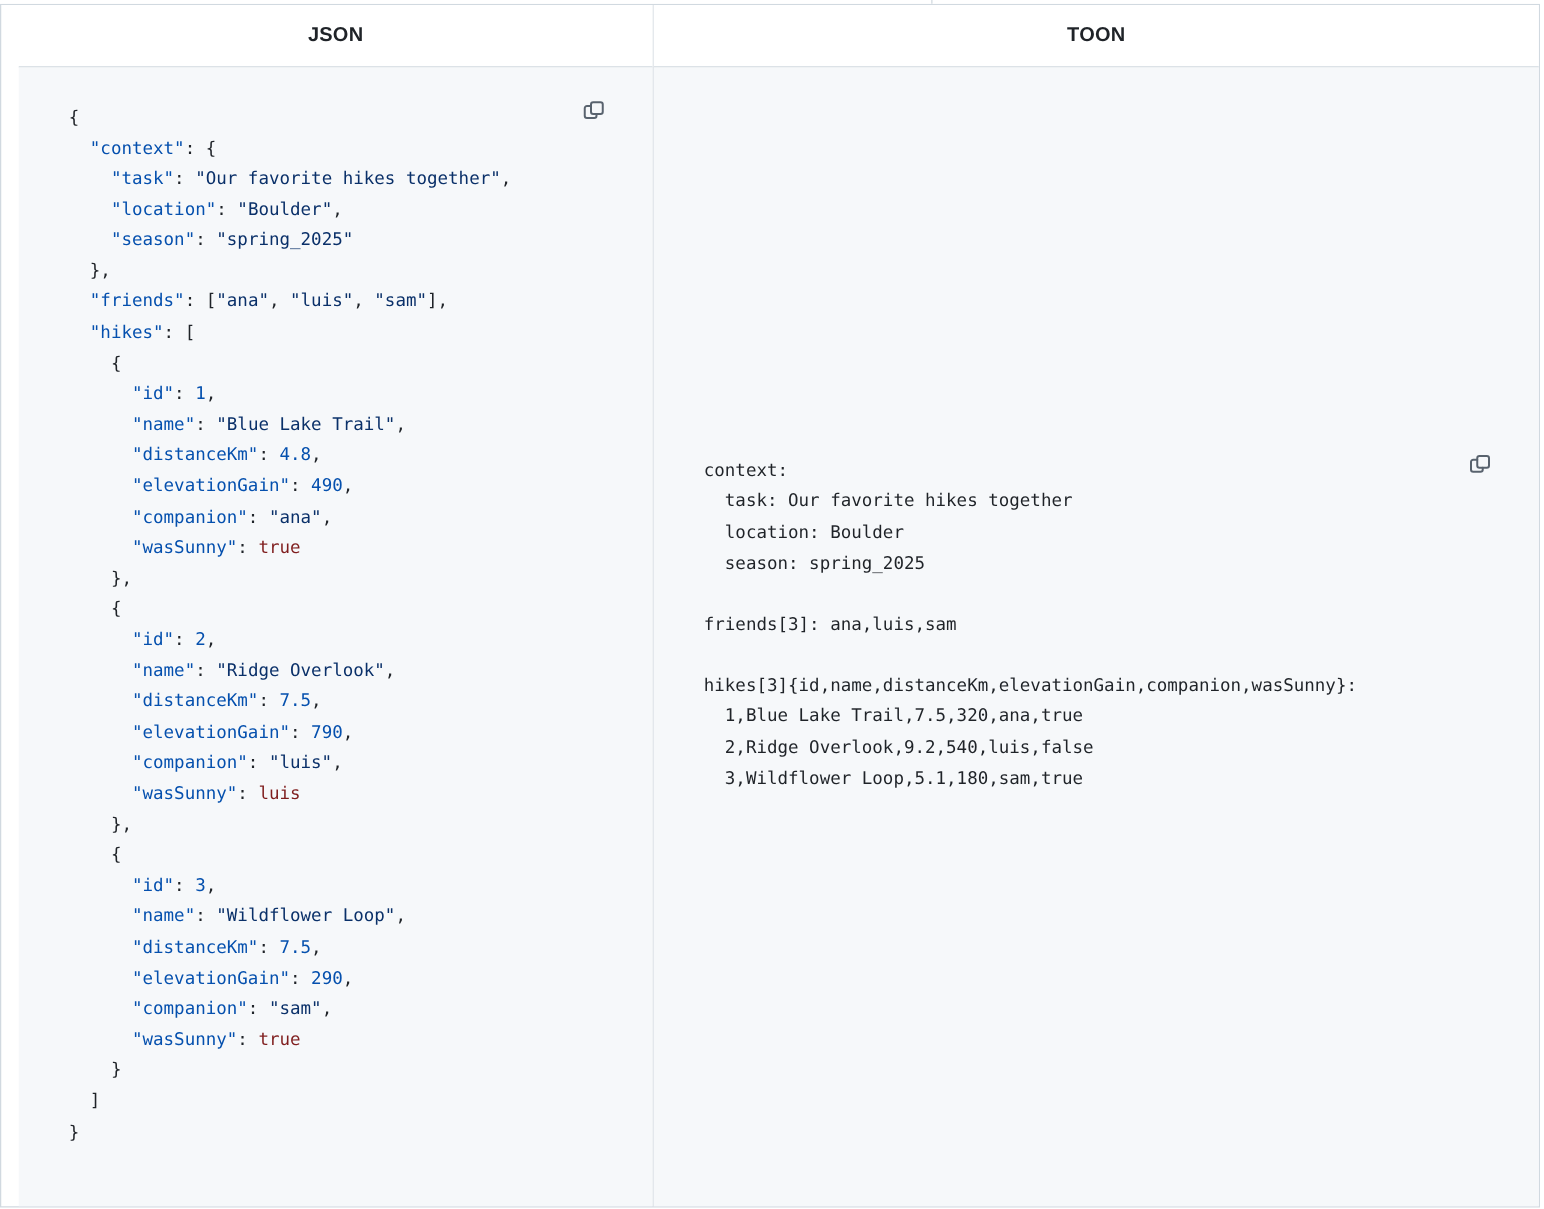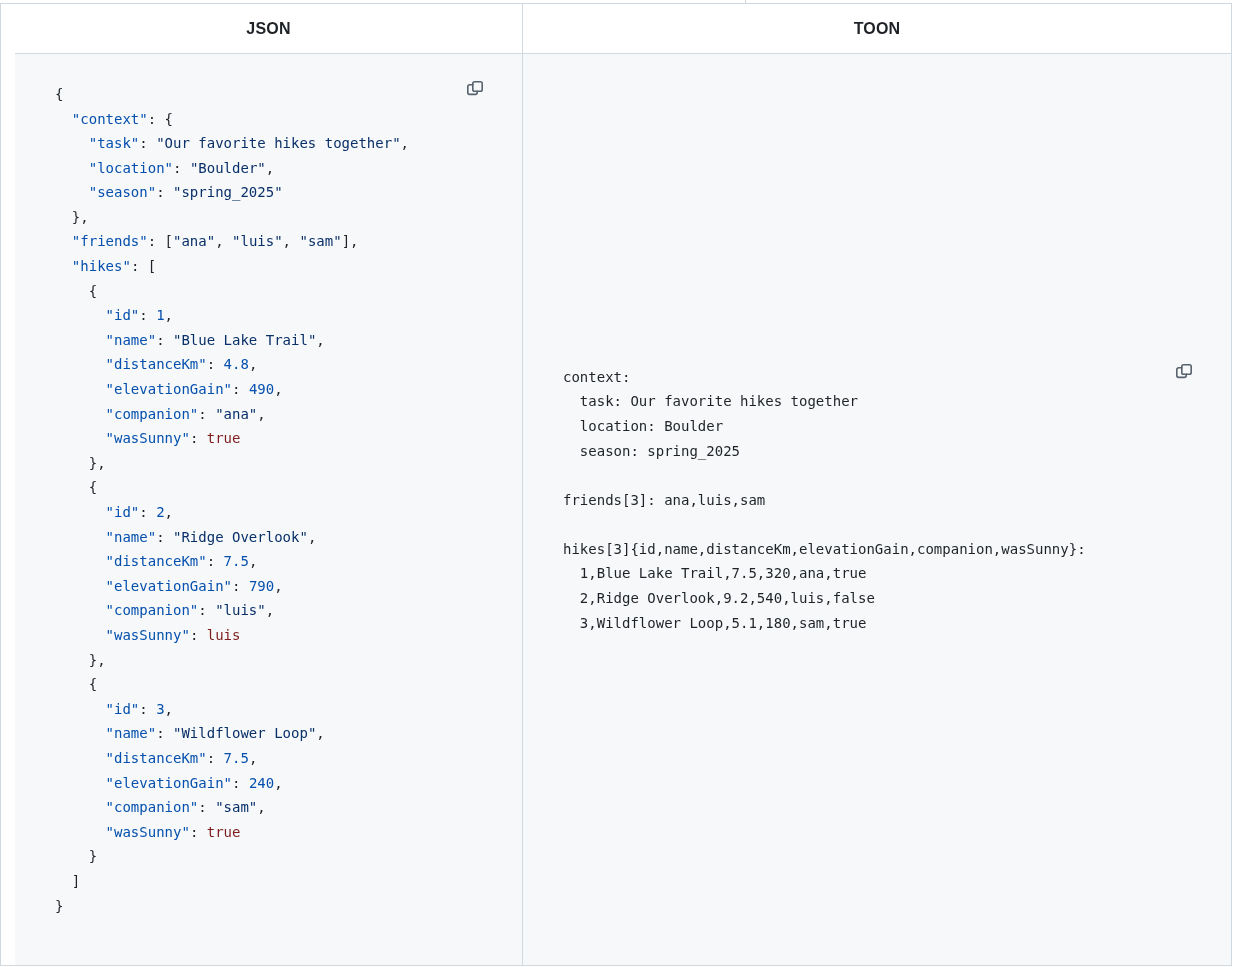--- a/index.html
+++ b/index.html
@@ -117,21 +117,21 @@
 <span class="tk-p">      </span><span class="tk-k">"name"</span><span class="tk-p">: </span><span class="tk-s">"Ridge Overlook"</span><span class="tk-p">,</span>
 <span class="tk-p">      </span><span class="tk-k">"distanceKm"</span><span class="tk-p">: </span><span class="tk-n">7.5</span><span class="tk-p">,</span>
 <span class="tk-p">      </span><span class="tk-k">"elevationGain"</span><span class="tk-p">: </span><span class="tk-n">790</span><span class="tk-p">,</span>
 <span class="tk-p">      </span><span class="tk-k">"companion"</span><span class="tk-p">: </span><span class="tk-s">"luis"</span><span class="tk-p">,</span>
 <span class="tk-p">      </span><span class="tk-k">"wasSunny"</span><span class="tk-p">: </span><span class="tk-b">luis</span>
 <span class="tk-p">    },</span>
 <span class="tk-p">    {</span>
 <span class="tk-p">      </span><span class="tk-k">"id"</span><span class="tk-p">: </span><span class="tk-n">3</span><span class="tk-p">,</span>
 <span class="tk-p">      </span><span class="tk-k">"name"</span><span class="tk-p">: </span><span class="tk-s">"Wildflower Loop"</span><span class="tk-p">,</span>
 <span class="tk-p">      </span><span class="tk-k">"distanceKm"</span><span class="tk-p">: </span><span class="tk-n">7.5</span><span class="tk-p">,</span>
-<span class="tk-p">      </span><span class="tk-k">"elevationGain"</span><span class="tk-p">: </span><span class="tk-n">240</span><span class="tk-p">,</span>
+<span class="tk-p">      </span><span class="tk-k">"elevationGain"</span><span class="tk-p">: </span><span class="tk-n">290</span><span class="tk-p">,</span>
 <span class="tk-p">      </span><span class="tk-k">"companion"</span><span class="tk-p">: </span><span class="tk-s">"sam"</span><span class="tk-p">,</span>
 <span class="tk-p">      </span><span class="tk-k">"wasSunny"</span><span class="tk-p">: </span><span class="tk-b">true</span>
 <span class="tk-p">    }</span>
 <span class="tk-p">  ]</span>
 <span class="tk-p">}</span></pre>
       </div>
     </div>
   </section>
 
   <section class="col col-toon">

